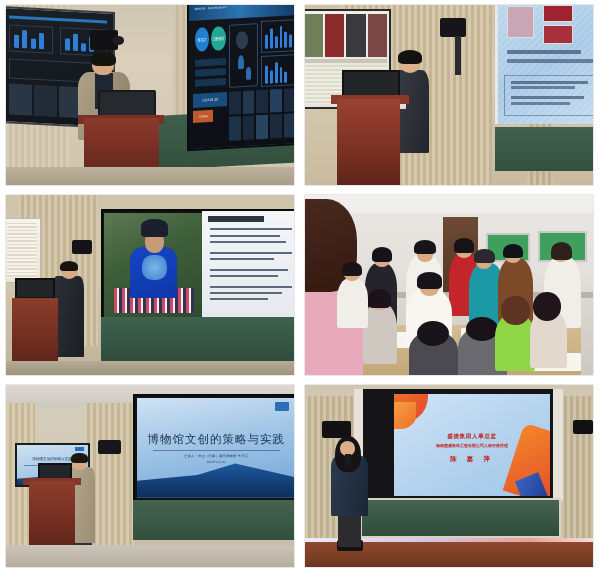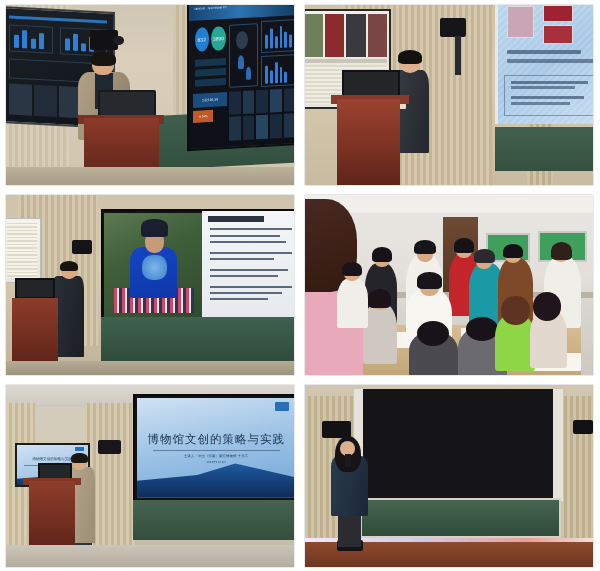--- a/index.html
+++ b/index.html
@@ -505,20 +505,29 @@
   </div>
 
   <div class="photo">
     <div class="lyr p6-wall"></div>
     <div class="lyr p6-slatL"></div>
     <div class="lyr p6-slatR"></div>
     <div class="lyr p6-dark"></div>
     <div class="lyr p6-pillarL"></div>
     <div class="lyr p6-pillarR"></div>
 
+    <div class="lyr p6-slide">
+      <div class="p6-ocorner" style="left:-12%;top:-16%;width:34%;height:46%;border-radius:0 0 60% 0;"></div>
+      <div class="p6-ocorner" style="left:-6%;top:8%;width:20%;height:26%;border-radius:0 0 50% 0;background:linear-gradient(135deg,#f7a745,#ef6f2b);"></div>
+      <div class="p6-ocorner" style="right:-18%;top:36%;width:42%;height:70%;transform:rotate(18deg);border-radius:14% 0 0 0;"></div>
+      <div class="p6-ocorner" style="right:4%;bottom:-6%;width:16%;height:26%;background:linear-gradient(135deg,#3a63c4,#22408f);transform:rotate(-22deg);"></div>
+      <div class="p6-l1">盛捷集团人事总监</div>
+      <div class="p6-l2">海南建威装饰工程有限公司人事行政经理</div>
+      <div class="p6-l3">陈 嘉 萍</div>
+    </div>
 
     <div class="lyr p6-board"></div>
     <div class="lyr p6-stripe"></div>
     <div class="lyr p6-stage"></div>
 
     <div class="lyr p6-cam"></div>
     <div class="lyr p6-camR"></div>
     <div class="lyr p6-boots"></div>
     <div class="lyr p6-legs"></div>
     <div class="lyr p6-body"></div>

